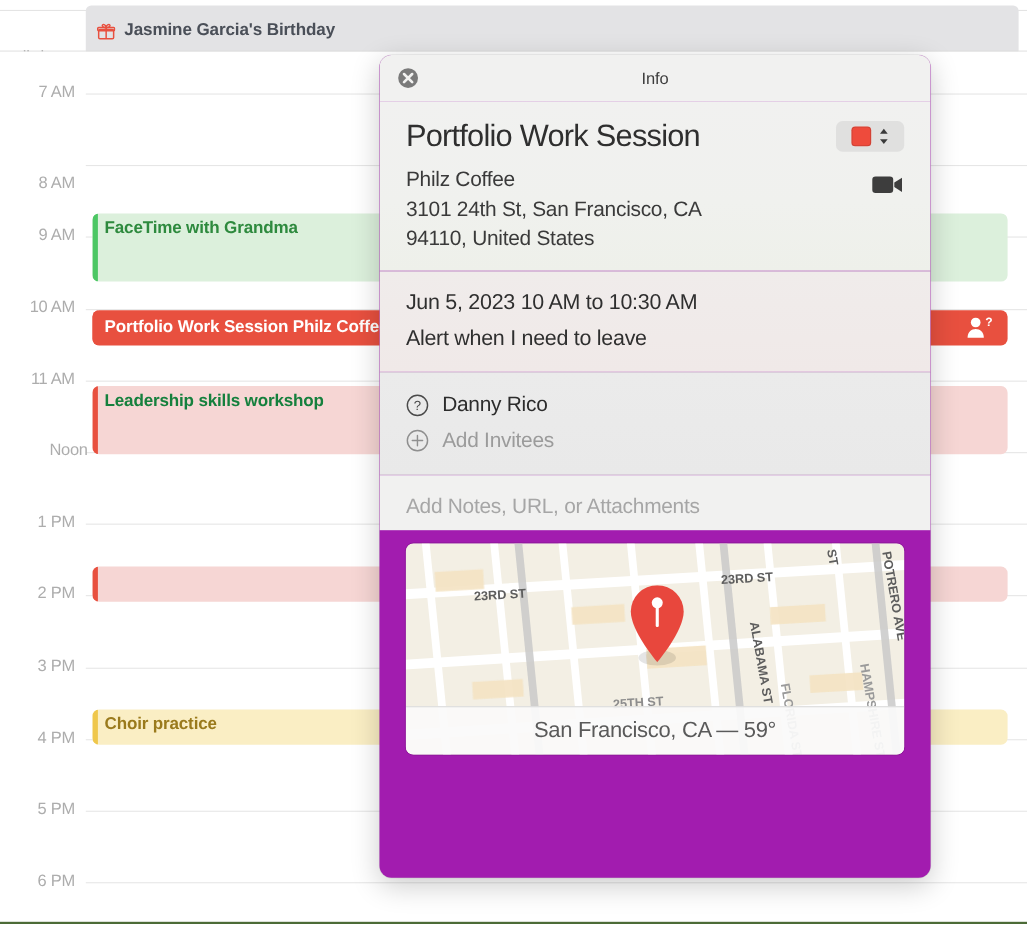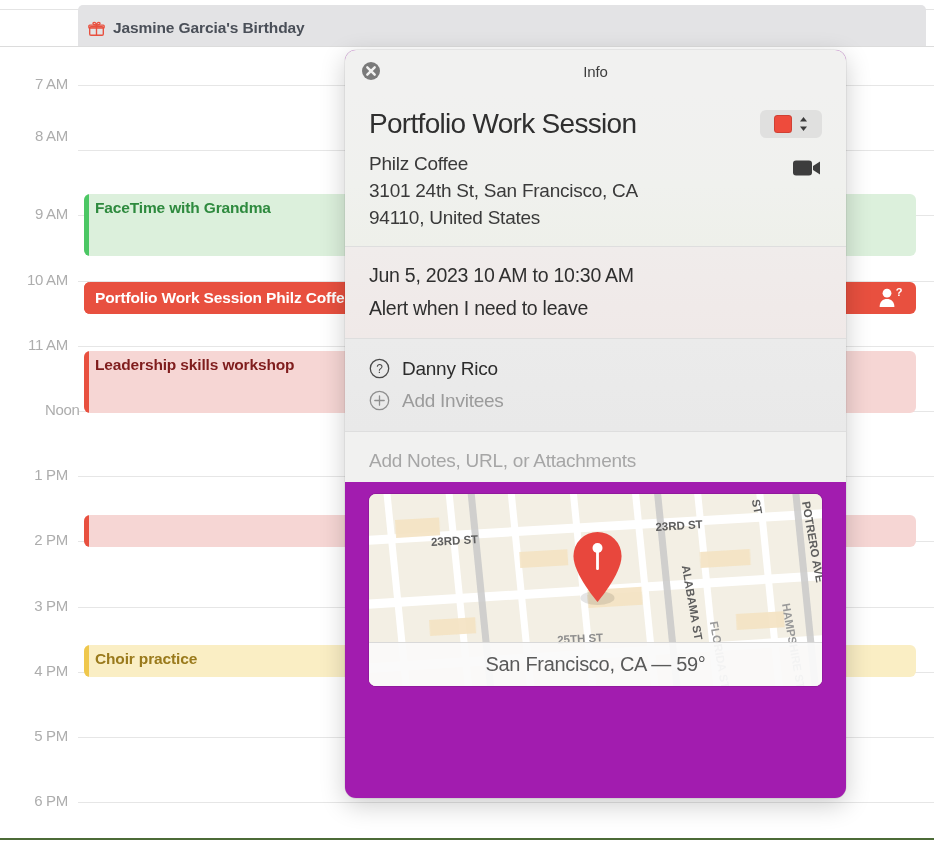--- a/index.html
+++ b/index.html
@@ -365,21 +365,21 @@
         <div class="hour-line" style="top: 364px;"></div>
         <div class="hour-line" style="top: 429.2px;"></div>
         <div class="hour-line" style="top: 494.4px;"></div>
         <div class="hour-line" style="top: 559.6px;"></div>
         <div class="hour-line" style="top: 624.8px;"></div>
         <div class="hour-line" style="top: 690px;"></div>
         <div class="hour-line" style="top: 755.2px;"></div>
       </div>
     <div id="hour-labels">
         <div class="hour-label" style="top: 28px;">7 AM</div>
-        <div class="hour-label" style="top: 80px;">8 AM</div>
+        <div class="hour-label" style="top: 111px;">8 AM</div>
         <div class="hour-label" style="top: 158.4px;">9 AM</div>
         <div class="hour-label" style="top: 223.6px;">10 AM</div>
         <div class="hour-label" style="top: 288.8px;">11 AM</div>
         <div class="hour-label" style="top: 354px; padding-left: 45px;">Noon</div>
         <div class="hour-label" style="top: 419.2px; text-align: right;">1 PM</div>
         <div class="hour-label" style="top: 484.4px;">2 PM</div>
         <div class="hour-label" style="top: 549.6px;">3 PM</div>
         <div class="hour-label" style="top: 614.8px;">4 PM</div>
         <div class="hour-label" style="top: 680px;">5 PM</div>
         <div class="hour-label" style="top: 745.2px;">6 PM</div>
@@ -393,21 +393,21 @@
           <div class="bar" style="background: rgb(232, 80, 63);"></div>
           <div class="etitle" style="color: rgb(255, 255, 255);">Portfolio Work Session  Philz Coffee, 3101 24th St, San Franci…</div>
           <svg viewBox="0 0 26 22" class="attendee-badge">
             <circle cx="9" cy="6.2" r="4.4" fill="#ffffff"></circle>
             <path d="M1.6 20 C1.6 14.6 5 12 9 12 C13 12 16.4 14.6 16.4 20 Z" fill="#ffffff"></path>
             <text x="21" y="9" text-anchor="middle" font-size="11" font-weight="bold" font-family="Liberation Sans, sans-serif" fill="#ffffff">?</text>
           </svg>
         </div>
         <div class="event" style="top: 304px; height: 62px; background: rgb(246, 214, 212);">
           <div class="bar" style="background: rgb(232, 80, 63);"></div>
-          <div class="etitle" style="color: #7f1d1d;">Leadership skills workshop</div>
+          <div class="etitle" style="color: #15803d;">Leadership skills workshop</div>
         </div>
         <div class="event" style="top: 468px; height: 32px; background: rgb(246, 214, 212);">
           <div class="bar" style="background: rgb(232, 80, 63);"></div>
         </div>
         <div class="event" style="top: 598px; height: 32px; background: rgb(250, 238, 196);">
           <div class="bar" style="background: rgb(239, 199, 76);"></div>
           <div class="etitle" style="color: rgb(154, 122, 28);">Choir practice</div>
         </div>
       </div>
   </div>

